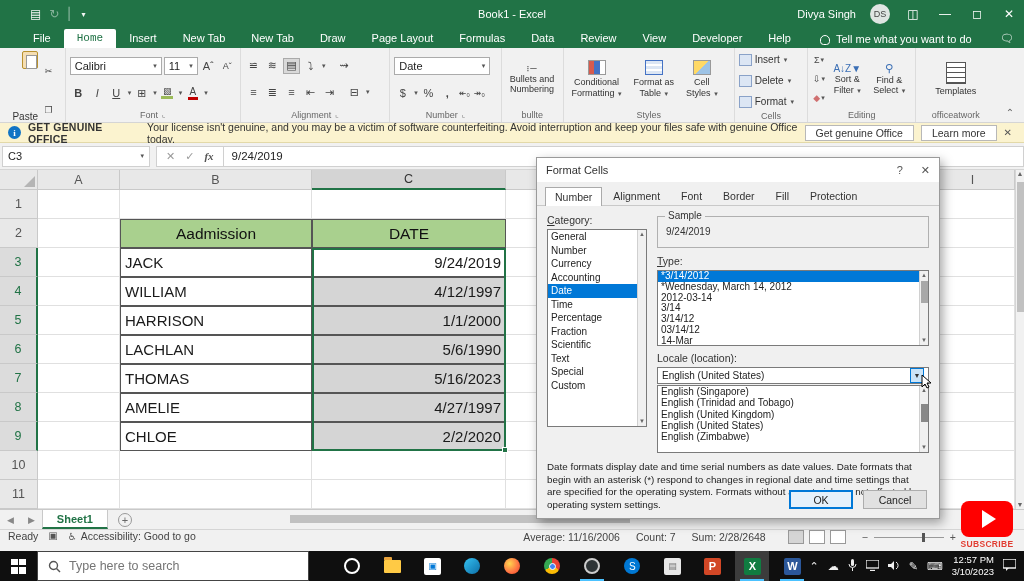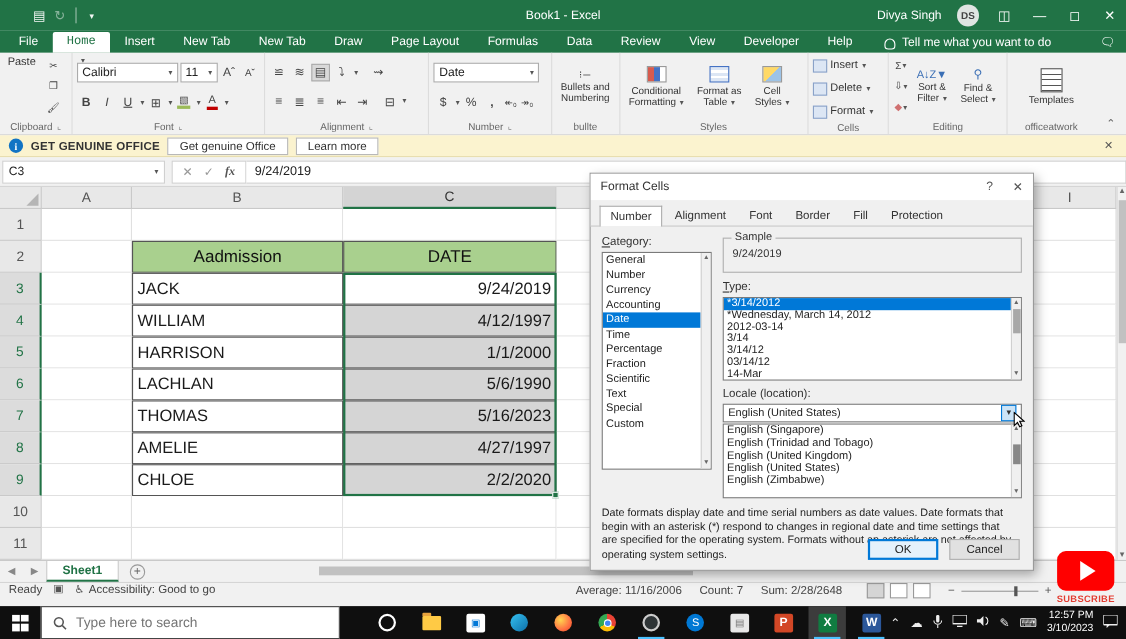--- a/index.html
+++ b/index.html
@@ -7,43 +7,43 @@
   body { font-family:"Liberation Sans","DejaVu Sans",sans-serif; font-size:12px; color:#333; background:#fff; position:relative; }
 
   
   .titlebar { position:absolute; left:0; top:0; width:1024px; height:28px; background:#217346; display:flex; align-items:center; color:#fff; padding:0 6px; }
   .qat { display:flex; align-items:center; gap:8px; margin-left:24px; }
   .qat .qic { font-size:12px; color:#fff; opacity:.95; }
   .qat .dim { opacity:.45; }
   .tb-title { position:absolute; left:0; right:0; text-align:center; font-size:11px; color:#fff; pointer-events:none; }
   .tb-right { margin-left:auto; display:flex; align-items:center; gap:14px; }
   .tb-user { font-size:11px; }
-  .avatar { width:20px; height:20px; border-radius:50%; background:#dfe5e2; color:#444; font-size:9px; display:flex; align-items:center; justify-content:center; font-weight:bold; }
+  .avatar { width:20px; height:20px; border-radius:50%; background:#dfe5e2; color:#444; font-size:9px; display:flex; align-items:center; justify-content:center; font-weight:normal; }
   .winbtn { font-size:12px; width:18px; text-align:center; }
 
   
-  .tabrow { position:absolute; left:0; top:28px; width:1024px; height:20px; background:#217346; display:flex; align-items:flex-end; padding-left:4px; }
+  .tabrow { position:absolute; left:0; top:28px; width:1024px; height:20px; background:#217346; display:flex; align-items:flex-end; padding-left:20px; }
   .rtab { color:#fff; font-size:11px; padding:3px 13px 4px; cursor:default; white-space:nowrap; }
   .rtab.active { background:#fff; color:#217346; border-radius:2px 2px 0 0;font-family:Liberation Mono, monospace; }
   .tellme { display:flex; align-items:flex-end; gap:6px; color:#fff; font-size:11px; margin-left:16px; padding-bottom:3px; }
   .bulb { width:10px; height:10px; border:1.5px solid #fff; border-radius:50% 50% 35% 35%; }
   .tabrow .comment-ic { margin-left:auto; margin-right:10px; color:#fff; font-size:11px; padding-bottom:3px; }
 
   
   .ribbon { position:absolute; left:0; top:48px; width:1024px; height:75px; background:#f1f1f1; border-bottom:1px solid #d5d5d5; display:flex; }
   .rgroup { display:flex; flex-direction:column; border-right:1px solid #dcdcdc; padding:3px 4px 0; }
   .rgroup-body { flex:1; display:flex; gap:4px; }
   .rgroup-label { height:15px; font-size:9px; color:#666; text-align:center; display:flex; align-items:center; justify-content:center; gap:4px; }
   .launcher { font-size:8px; color:#888; }
   .ric { min-width:17px; height:16px; display:inline-flex; align-items:center; justify-content:center; font-size:11px; color:#444; }
   .ric.small { font-size:9px; min-width:13px; }
   .drop { font-size:7px; color:#555; margin-left:1px; }
   .sel-box { background:#fff; border:1px solid #ababab; display:flex; align-items:center; font-size:11px; color:#222; padding:4px 4px; height:18px; }
   .sel-box .drop { margin-left:auto; }
-  .paste-big { display:flex; flex-direction:row; align-items:flex-start; justify-content:center; width:34px; font-size:10px; color:#333;gap:40px; }
+  .paste-big { display:flex; flex-direction:column; align-items:flex-end; justify-content:center; width:34px; font-size:10px; color:#333;gap:40px; }
   .clip-ic { width:16px; height:18px; background:#f5deb3; border:1px solid #b8912f; border-radius:2px; position:relative; margin-bottom:2px; }
   .clip-ic:after { content:""; position:absolute; left:3px; top:3px; width:9px; height:12px; background:#fff; border:1px solid #999; }
   .stackcol { display:flex; flex-direction:column; justify-content:space-around; }
   .rowset { display:flex; flex-direction:column; justify-content:space-evenly; }
   .hrow { display:flex; align-items:center; gap:2px; }
   .bold { font-weight:bold; } .ital { font-style:italic; } .undl { text-decoration:underline; }
   .fillbar-g { display:inline-block; width:12px; height:3px; background:#9bbb59; }
   .fillbar-r { display:inline-block; width:10px; height:3px; background:#c00000; }
   .abar { display:flex; flex-direction:column; align-items:center; line-height:1; font-size:11px; }
   .grayed { color:#b0b0b0; }
@@ -410,20 +410,21 @@
     <div class="rgroup-label">
         <span>officeatwork</span>
       </div>
   </div>
   <div class="collapse">⌃</div>
 </div>
 
 <div class="msgbar">
   <span class="info-ic">i</span>
   <span class="msg-title">GET GENUINE OFFICE</span>
+  <span>Your license isn't genuine, and you may be a victim of software counterfeiting. Avoid interruption and keep your files safe with genuine Office today.</span>
   <button class="msg-btn">Get genuine Office</button>
   <button class="msg-btn">Learn more</button>
   <span class="msg-x">✕</span>
 </div>
 
 <div class="formulabar">
   <div class="namebox">
       <span>C3</span>
       <span class="drop">▾</span>
     </div>

